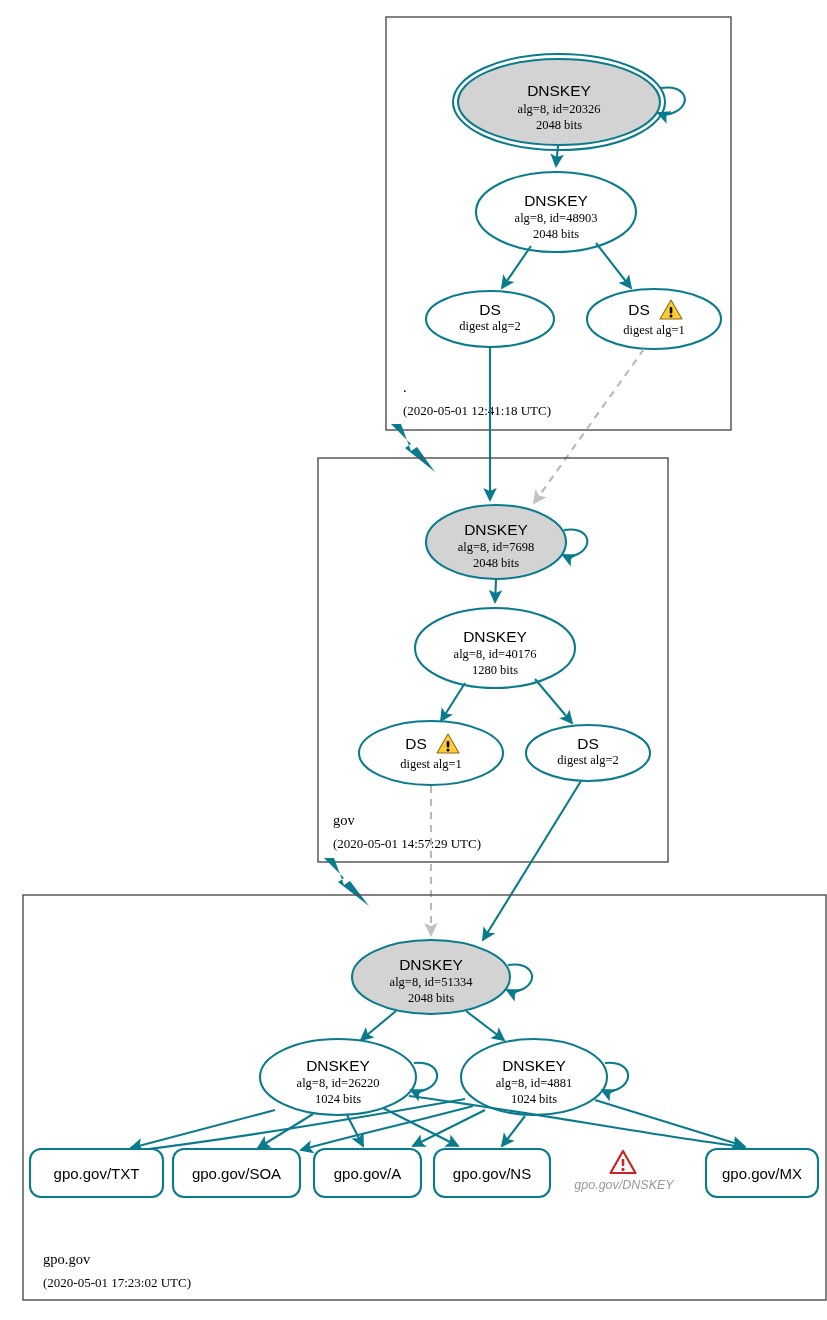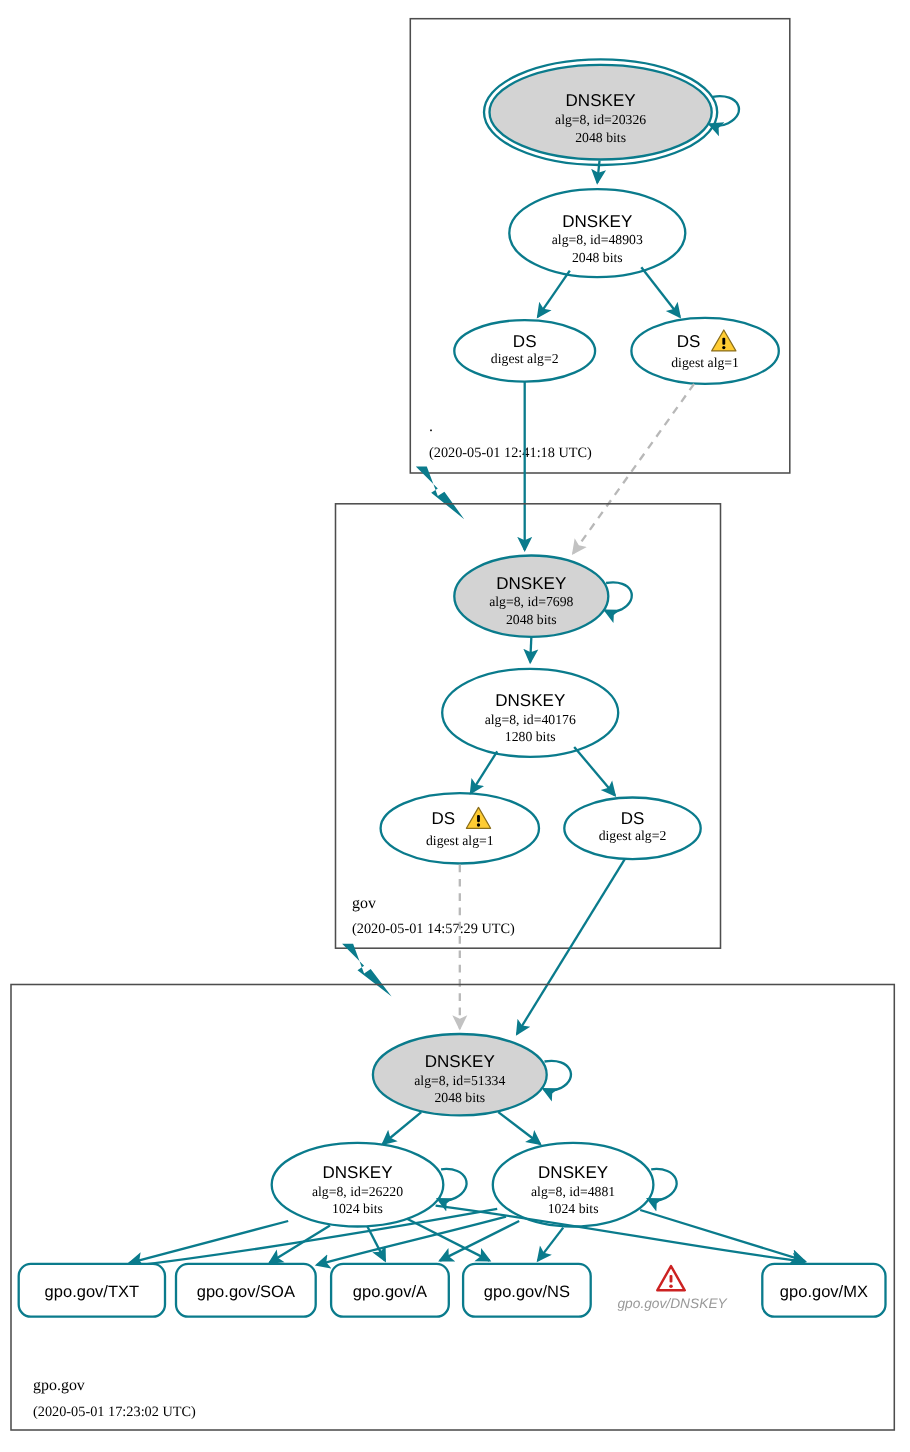--- a/index.html
+++ b/index.html
@@ -11,20 +11,21 @@
   body {
     font-family: "Liberation Sans", sans-serif;
     width: 827px;
     height: 1320px;
     overflow: hidden;
   }
   #diagram-root {
     position: relative;
     width: 735px;
     height: 1320px;
+    padding-left: 13px;
   }
   svg#dnssec-graph {
     display: block;
     width: 827px;
     height: 1320px;
   }
   .zone-box {
     fill: none;
     stroke: #4d4d4d;
     stroke-width: 1.4;

